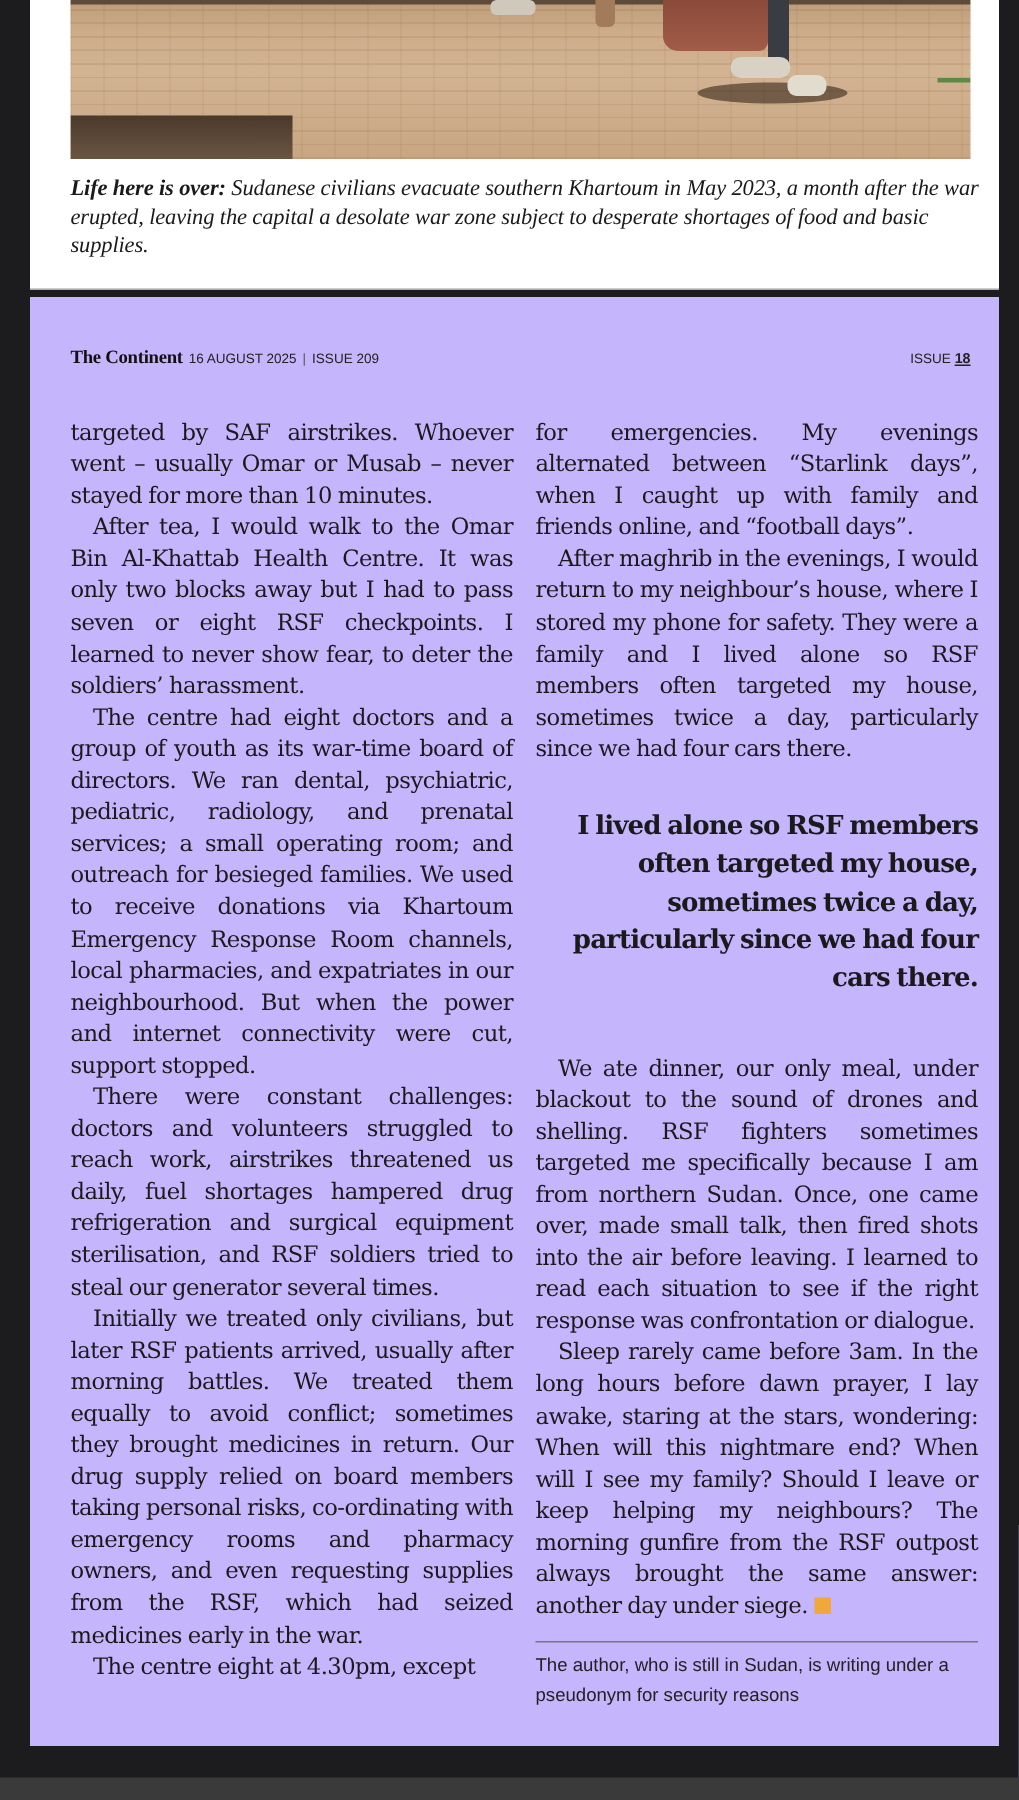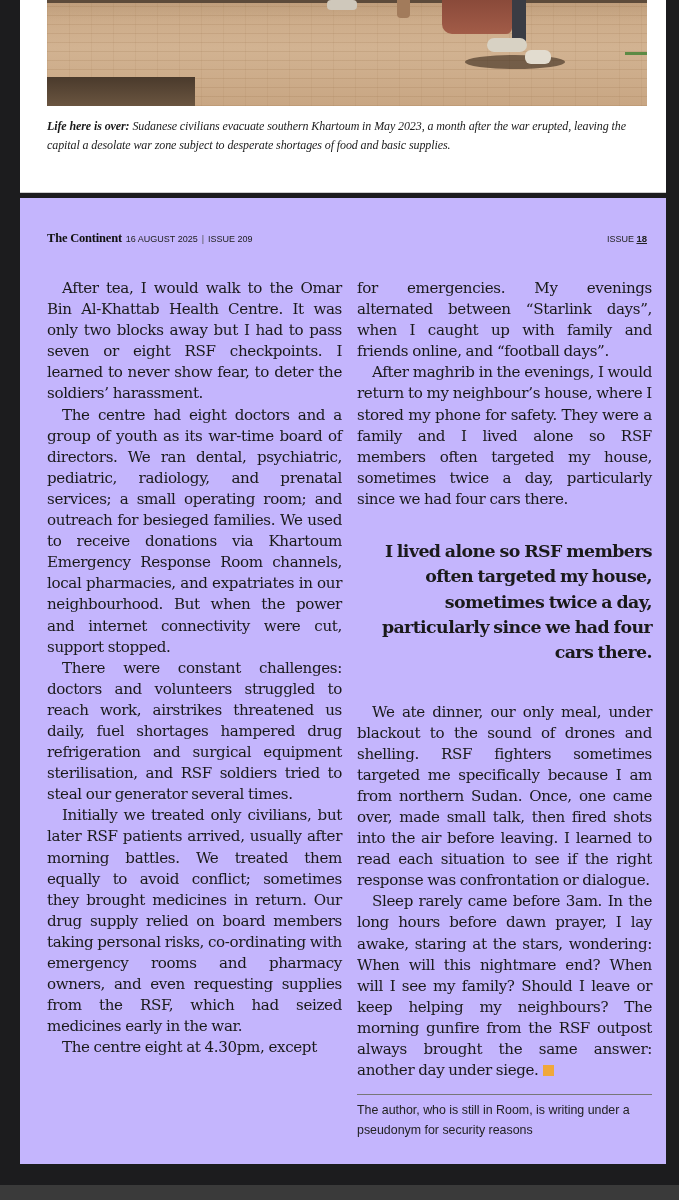--- a/index.html
+++ b/index.html
@@ -63,21 +63,21 @@
   .photo .green-stick {
     position: absolute; left: 578px; top: 52px; width: 22px; height: 3px; background: #5c8a44;
   }
 
   .caption {
     position: absolute;
     left: 27px; top: 117px;
     width: 610px;
     font-family: "Liberation Serif", serif;
     font-style: italic;
-    font-size: 12px;
+    font-size: 15px;
     line-height: 19px;
     color: #1a1a1a;
     letter-spacing: -0.1px;
   }
   .caption b { font-weight: bold; }
 
   .page {
     position: absolute;
     left: 20px; top: 198px;
     width: 646px; height: 966px;
@@ -185,31 +185,32 @@
 <div class="page">
   <div class="running-head">
     <span class="mast">The Continent</span>
     <span>16 AUGUST 2025</span>
     <span class="sep">|</span>
     <span>ISSUE 209</span>
     <span class="right"><span>ISSUE</span> <b>18</b></span>
   </div>
 
   <div class="col left">
+    <p>targeted by SAF airstrikes. Whoever went – usually Omar or Musab – never stayed for more than 10 minutes.</p>
     <p class="indent">After tea, I would walk to the Omar Bin Al-Khattab Health Centre. It was only two blocks away but I had to pass seven or eight RSF checkpoints. I learned to never show fear, to deter the soldiers’ harassment.</p>
     <p class="indent">The centre had eight doctors and a group of youth as its war-time board of directors. We ran dental, psychiatric, pediatric, radiology, and prenatal services; a small operating room; and outreach for besieged families. We used to receive donations via Khartoum Emergency Response Room channels, local pharmacies, and expatriates in our neighbourhood. But when the power and internet connectivity were cut, support stopped.</p>
     <p class="indent">There were constant challenges: doctors and volunteers struggled to reach work, airstrikes threatened us daily, fuel shortages hampered drug refrigeration and surgical equipment sterilisation, and RSF soldiers tried to steal our generator several times.</p>
     <p class="indent">Initially we treated only civilians, but later RSF patients arrived, usually after morning battles. We treated them equally to avoid conflict; sometimes they brought medicines in return. Our drug supply relied on board members taking personal risks, co-ordinating with emergency rooms and pharmacy owners, and even requesting supplies from the RSF, which had seized medicines early in the war.</p>
     <p class="indent">The centre eight at 4.30pm, except</p>
   </div>
 
   <div class="col right">
     <p>for emergencies. My evenings alternated between “Starlink days”, when I caught up with family and friends online, and “football days”.</p>
     <p class="indent">After maghrib in the evenings, I would return to my neighbour’s house, where I stored my phone for safety. They were a family and I lived alone so RSF members often targeted my house, sometimes twice a day, particularly since we had four cars there.</p>
     <div class="pullquote">I lived alone so RSF members often targeted my house, sometimes twice a day, particularly since we had four cars there.</div>
     <p class="indent">We ate dinner, our only meal, under blackout to the sound of drones and shelling. RSF fighters sometimes targeted me specifically because I am from northern Sudan. Once, one came over, made small talk, then fired shots into the air before leaving. I learned to read each situation to see if the right response was confrontation or dialogue.</p>
     <p class="indent"><span>Sleep rarely came before 3am. In the long hours before dawn prayer, I lay awake, staring at the stars, wondering: When will this nightmare end? When will I see my family? Should I leave or keep helping my neighbours? The morning gunfire from the RSF outpost always brought the same answer: another day under siege.</span><span class="end-mark"></span></p>
     <div class="rule"></div>
-    <div class="author-note">The author, who is still in Room, is writing under a pseudonym for security reasons</div>
+    <div class="author-note">The author, who is still in Sudan, is writing under a pseudonym for security reasons</div>
   </div>
 </div>
 
 <div class="bottom-bar"></div>
 
 </body></html>

